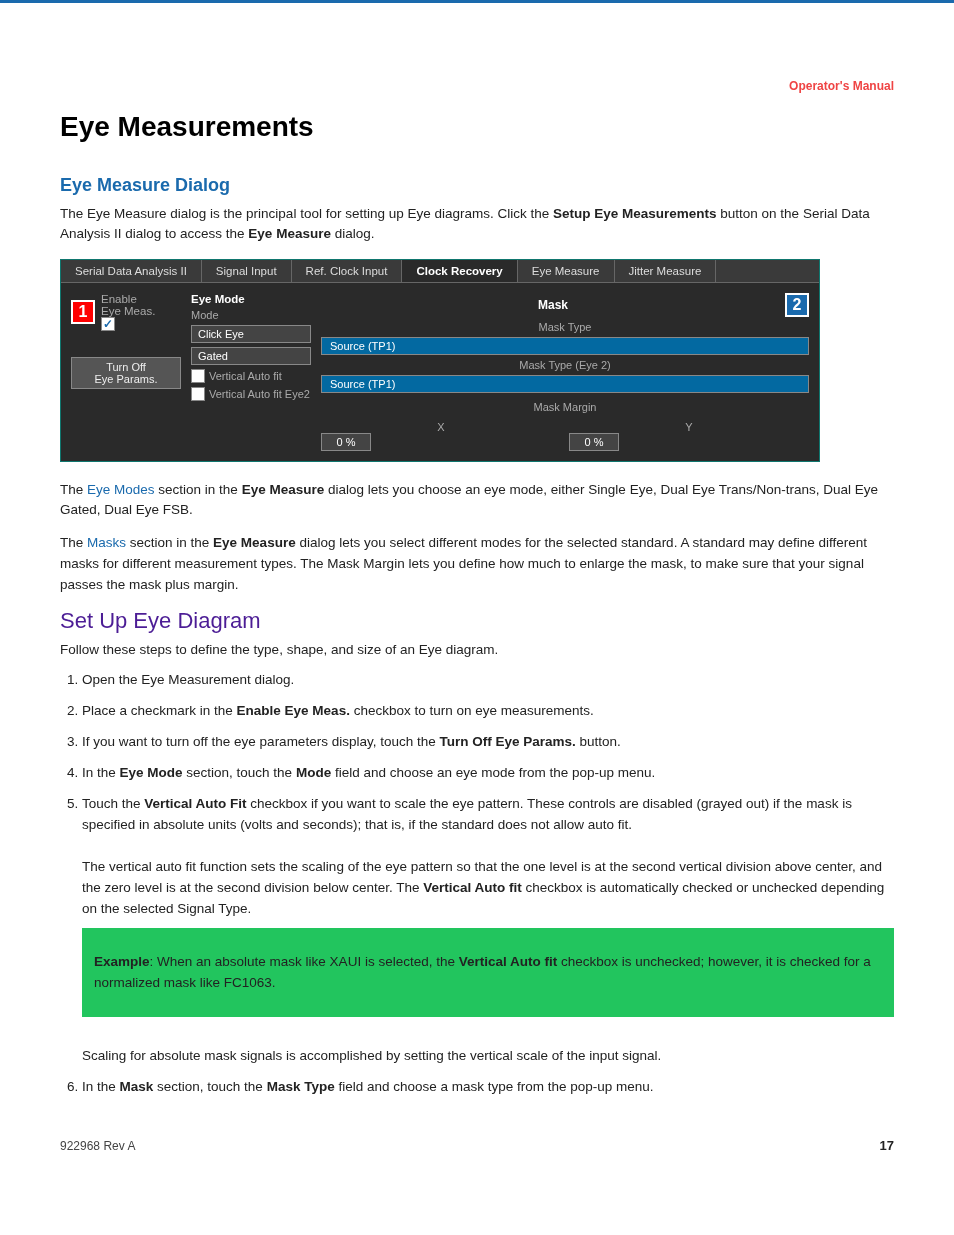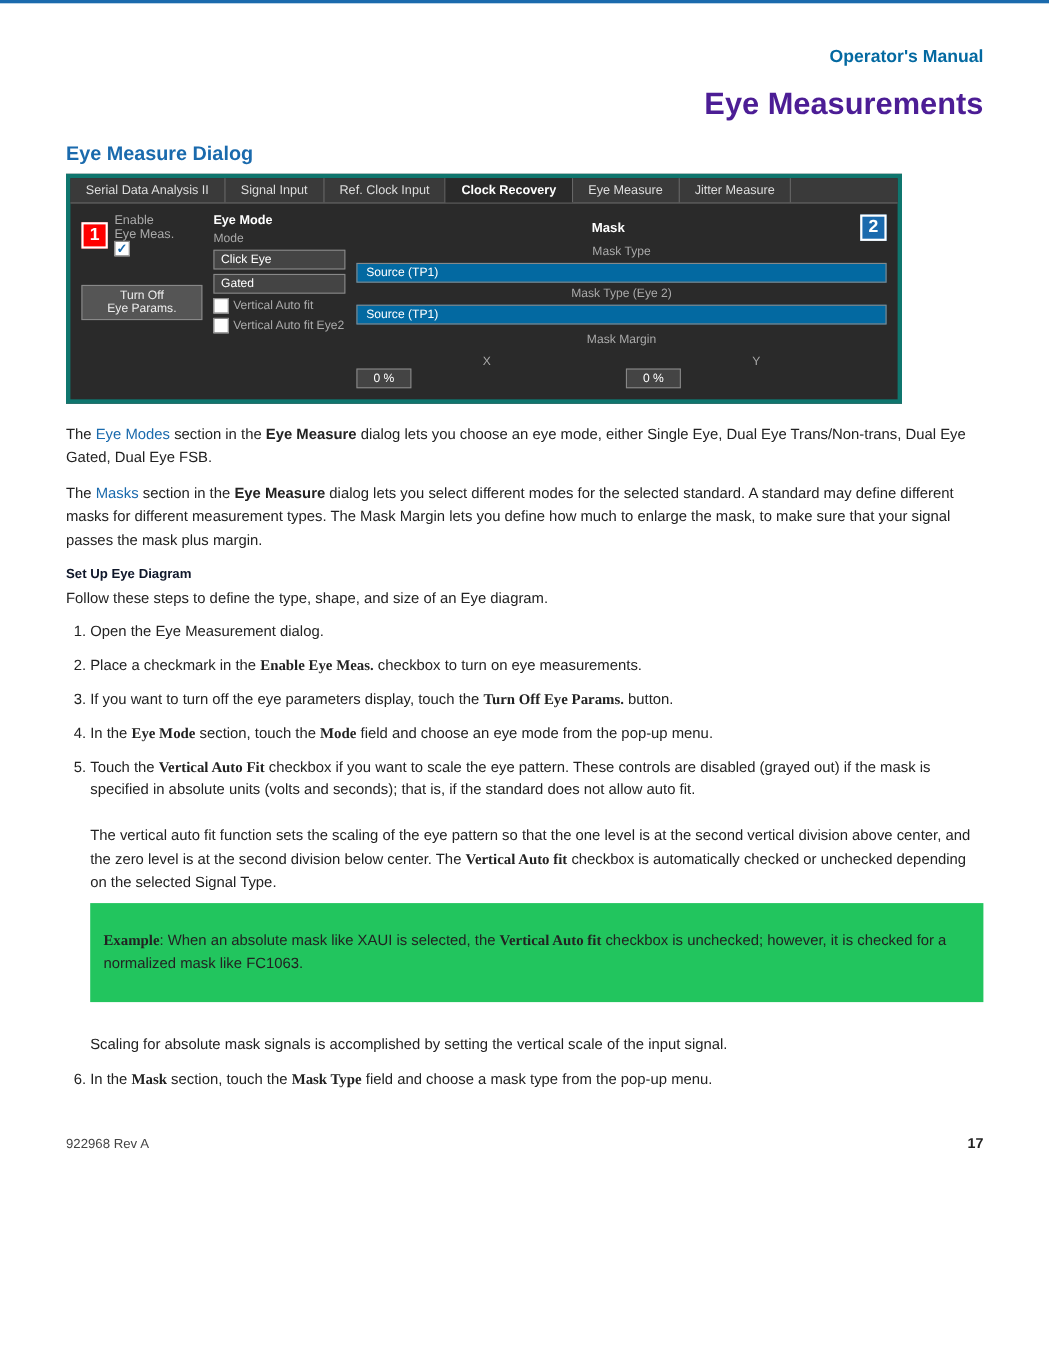--- a/index.html
+++ b/index.html
@@ -15,49 +15,49 @@
     .page {
       padding: 30px 60px 50px 60px;
       position: relative;
     }
     .top-bar {
       border-top: 3px solid #1a6aad;
       margin-bottom: 10px;
     }
     .operator-manual {
       text-align: right;
-      font-size: 16px;
-      font-weight: bold;
-      color: #0369a1;
+      font-size: 12px;
+      font-weight: bold;
+      color: #ef4444;
       margin-bottom: 18px;
+      margin-top: 36px;
     }
     h1.page-title {
       font-size: 28px;
       font-weight: bold;
-      color: #4c1d95;
-      margin-bottom: 18px;
+      color: #000000;
+      margin-bottom: 32px;
       border-bottom: none;
-      text-align: right;
     }
     h2.section-title {
       font-size: 18px;
       font-weight: bold;
       color: #1a6aad;
       margin-bottom: 8px;
     }
     .intro-text {
       font-size: 13.5px;
       line-height: 1.5;
       margin-bottom: 14px;
     }
     .intro-text b { font-weight: bold; }
 
     
     .dialog-mockup {
-      border: 4px solid #0f766e;
+      border: 1px solid #0f766e;
       background: #2a2a2a;
       color: #eee;
       font-size: 12px;
       margin-bottom: 18px;
       width: 100%;
       max-width: 760px;
     }
     .dialog-tabs {
       display: flex;
       background: #3a3a3a;
@@ -213,40 +213,40 @@
       line-height: 1.55;
       margin-bottom: 12px;
     }
     .body-text a {
       color: #1a6aad;
       text-decoration: none;
     }
     .body-text b { font-weight: bold; }
 
     h2.subsection-title {
-      font-size: 12px;
-      font-weight: bold;
-      color: #0f172a;
+      font-size: 22px;
+      font-weight: normal;
+      color: #4c1d95;
       margin-top: 10px;
       margin-bottom: 6px;
     }
     .steps-intro {
       font-size: 13.5px;
       line-height: 1.5;
       margin-bottom: 10px;
     }
     ol.steps {
       margin-left: 22px;
       font-size: 13.5px;
       line-height: 1.55;
     }
     ol.steps li {
       margin-bottom: 10px;
     }
-    ol.steps li b { font-weight: bold; font-family: Liberation Serif, serif; }
+    ol.steps li b { font-weight: bold; }
 
     .example-box {
       background: #22c55e;
       padding: 24px 12px;
       margin: 8px 0;
       font-size: 13.5px;
       line-height: 1.55;
     }
     .example-box b { font-weight: bold; }
 
@@ -278,20 +278,23 @@
 <div class="top-bar"></div>
 
 <div class="page">
 
   <div class="operator-manual">Operator's Manual</div>
 
   <h1 class="page-title">Eye Measurements</h1>
 
   <h2 class="section-title">Eye Measure Dialog</h2>
 
+  <p class="intro-text">
+    <span>The Eye Measure dialog is the principal tool for setting up Eye diagrams. Click the </span><b>Setup Eye Measurements</b><span> button on the Serial Data Analysis II dialog to access the </span><b>Eye Measure</b><span> dialog.</span>
+  </p>
 
   <div class="dialog-mockup">
 
     <div class="dialog-tabs">
       <div class="dialog-tab">Serial Data Analysis II</div>
       <div class="dialog-tab">Signal Input</div>
       <div class="dialog-tab">Ref. Clock Input</div>
       <div class="dialog-tab active">Clock Recovery</div>
       <div class="dialog-tab">Eye Measure</div>
       <div class="dialog-tab">Jitter Measure</div>

